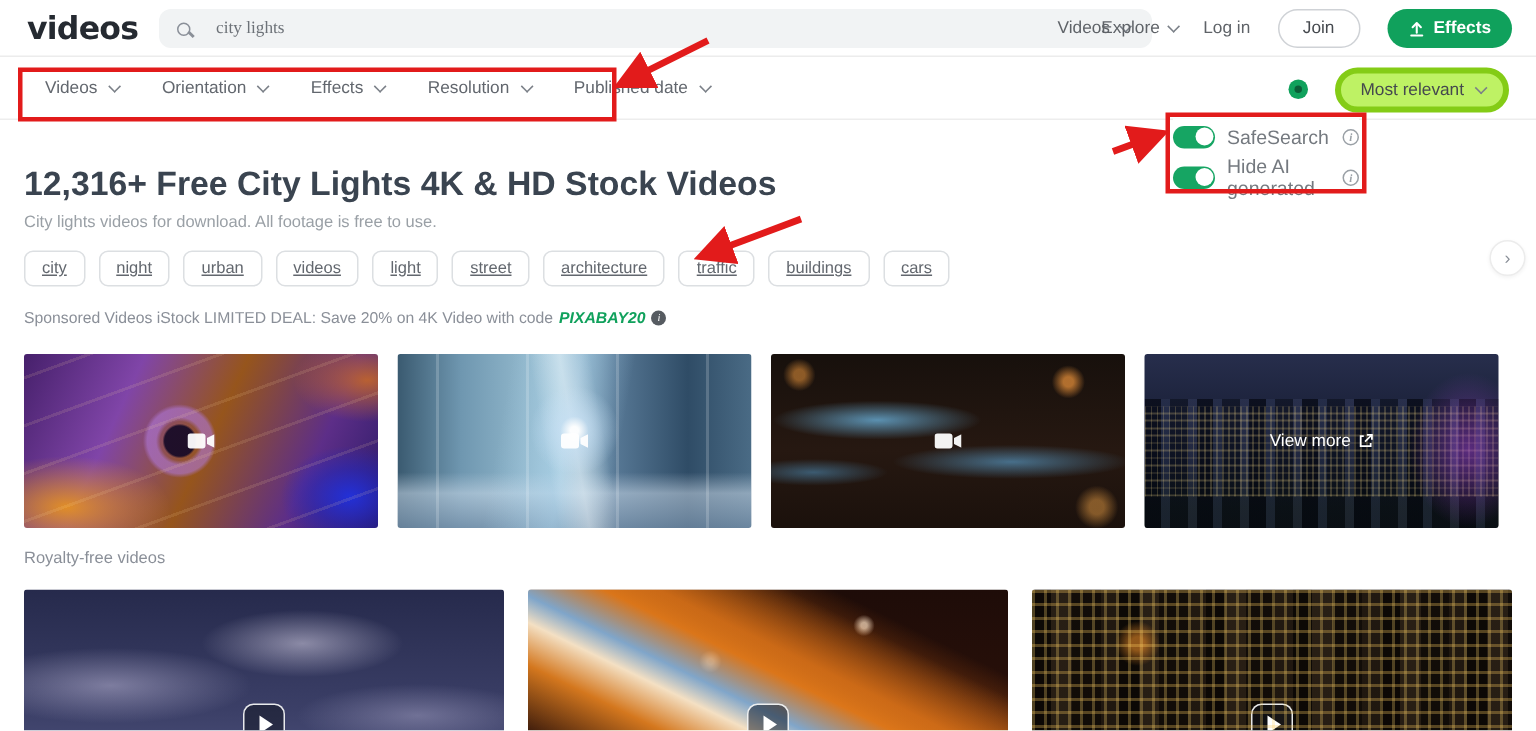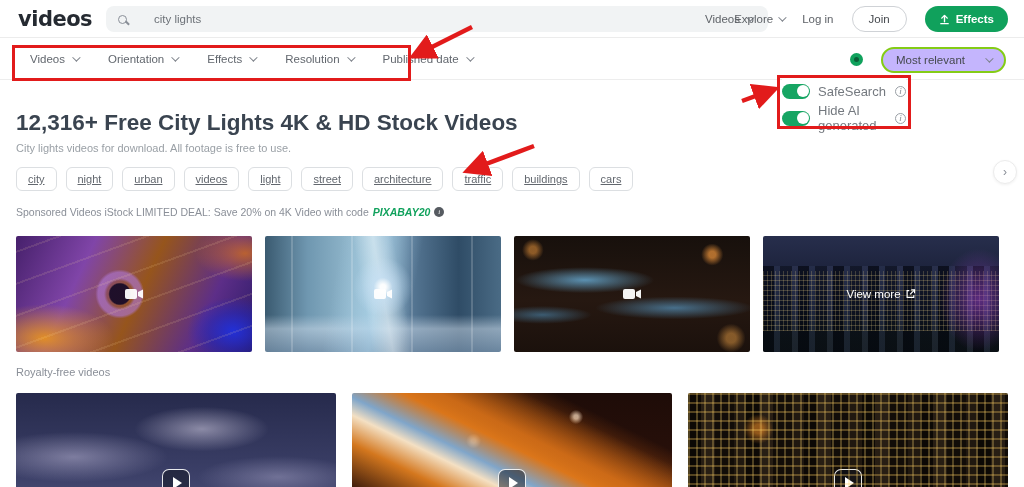--- a/index.html
+++ b/index.html
@@ -10,43 +10,43 @@
   .header { position:absolute; top:0; left:0; width:1024px; height:38px; background:#fff;
             border-bottom:1px solid #ececec; display:flex; align-items:center; }
   .logo { font-family:"DejaVu Sans", sans-serif; font-weight:bold; font-size:21px; color:#252a31;
           letter-spacing:-0.5px; margin-left:18px; cursor:pointer; }
   .searchbar { position:absolute; left:106px; top:6px; width:662px; height:26px; background:#f1f3f4;
                border-radius:8px; display:flex; align-items:center; padding:0 8px 0 12px; }
   .mag { width:9px; height:9px; border:1.6px solid #8a8f98; border-radius:50%; position:relative; flex:none; }
   .mag::after { content:''; position:absolute; width:5px; height:1.6px; background:#8a8f98;
                 transform:rotate(45deg); right:-4px; bottom:-1px; }
   .search-input { border:none; background:transparent; outline:none; font-size:11.5px; color:#6d7278;
-                  margin-left:27px; flex:1; font-family:Liberation Sans, sans-serif; }
+                  margin-left:17px; flex:1; font-family:Liberation Serif, serif; }
   .scope-chip { display:flex; align-items:center; gap:6px; font-size:11.5px; color:#5f6368;
                 padding:4px 8px; border-radius:6px; cursor:pointer; }
   .chev { width:6px; height:6px; border-right:1.5px solid #7b8088; border-bottom:1.5px solid #7b8088;
           transform:rotate(45deg) translateY(-2px); display:inline-block; flex:none; }
   .hnav { position:absolute; right:16px; top:0; height:38px; display:flex; align-items:center; gap:18px;margin-left:40px; }
   .hnav-link { font-size:11.5px; color:#5f6368; display:flex; align-items:center; gap:5px; cursor:pointer; }
   .join-btn { font-size:11.5px; color:#45494e; border:1px solid #cfd2d6; border-radius:16px;
               padding:6px 16px; background:#fff; cursor:pointer; }
   .upload-btn { font-size:11.5px; color:#fff; background:#10a15c; border:none; border-radius:16px;
                 padding:7px 14px; display:flex; align-items:center; gap:6px; cursor:pointer; font-weight:bold; }
 
   
   .filterbar { position:absolute; top:39px; left:0; width:1024px; height:41px; background:#fff;
                border-bottom:1px solid #ededed; display:flex; align-items:center; }
   .fitems { display:flex; align-items:center; gap:30px; margin-left:30px; }
   .fitem { font-size:11.5px; color:#62676e; display:flex; align-items:center; gap:7px; cursor:pointer; }
   .fright { position:absolute; right:18px; top:0; height:41px; display:flex; align-items:center; gap:18px; }
   .gear-dot { width:13px; height:13px; border-radius:50%; background:#10a15c; position:relative; cursor:pointer; }
   .gear-dot::after { content:''; position:absolute; left:4px; top:4px; width:5px; height:5px;
                      border-radius:50%; background:#0b5e38; }
-  .sort-pill { font-size:11.5px; color:#45494e; border:2px solid #84cc16; border-radius:16px;
-               padding:5px 13px; background:#c4b5fd; display:flex; align-items:center; gap:20px; cursor:pointer; }
+  .sort-pill { font-size:11.5px; color:#45494e; border:4px solid #84cc16; border-radius:16px;
+               padding:5px 13px; background:#bef264; display:flex; align-items:center; gap:7px; cursor:pointer; }
 
   
   .settings-panel { position:absolute; left:782px; top:79px; width:124px; background:#fff; z-index:5; }
   .toggle-row { display:flex; align-items:center; height:24px; margin-bottom:3px; }
   .toggle { width:28px; height:15px; border-radius:8px; background:#16a563; position:relative;
             flex:none; cursor:pointer; }
   .toggle::after { content:''; position:absolute; right:1.5px; top:1.5px; width:12px; height:12px;
                    background:#fff; border-radius:50%; }
   .toggle-label { font-size:13px; color:#74797f; margin-left:8px; flex:1; }
   .info-i { width:11px; height:11px; border:1px solid #9aa0a6; border-radius:50%; color:#9aa0a6;

